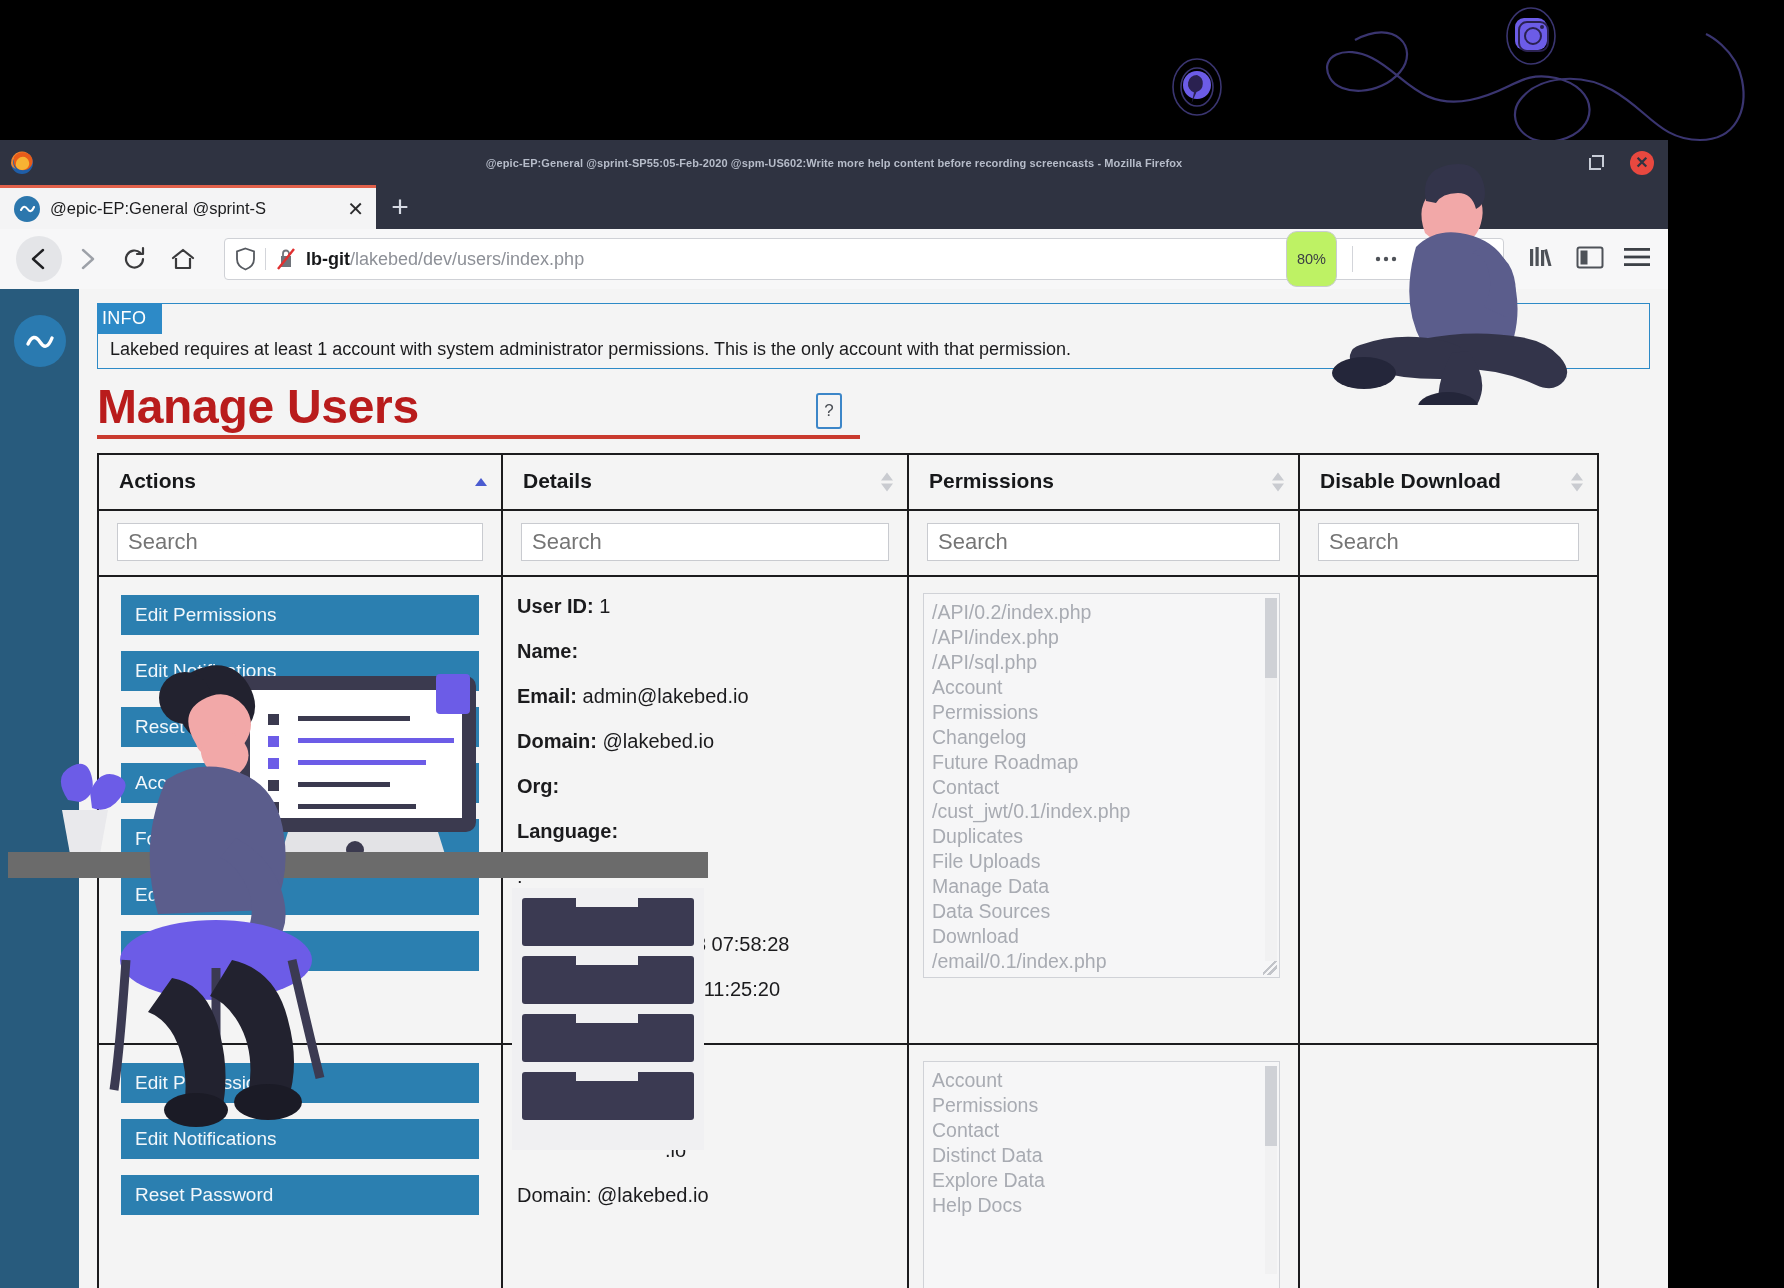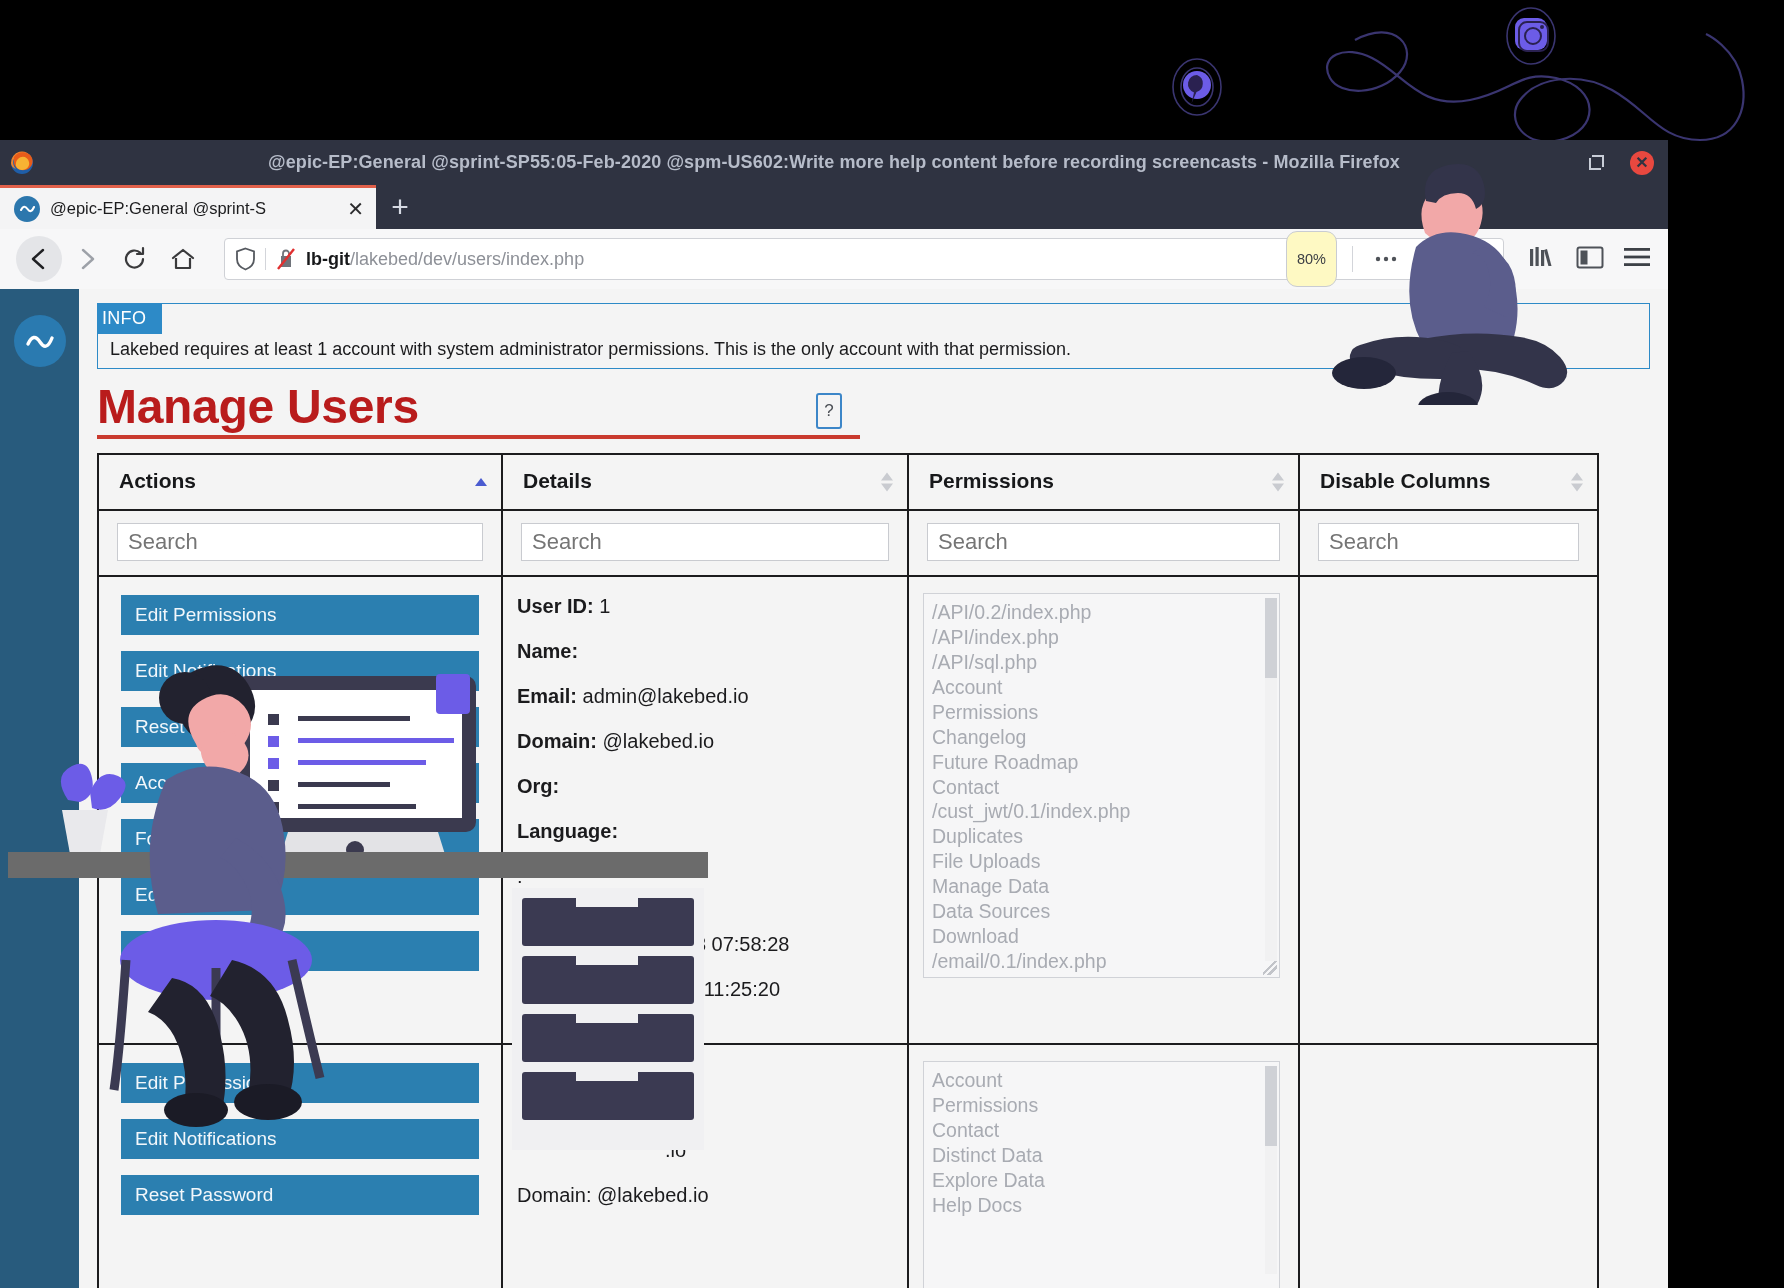--- a/index.html
+++ b/index.html
@@ -18,21 +18,21 @@
   
   .ff-window {
     position:absolute; left:0; top:140px; width:1668px; height:1148px;
     background:#2f3341;
   }
   .ff-titlebar {
     position:relative; height:45px; background:#2f3341;
     display:flex; align-items:center; justify-content:center;
   }
   .ff-title {
-    font-size:18px; color:#b6bcc9; font-weight:bold; letter-spacing:.1px;
+    font-size:11px; color:#b6bcc9; font-weight:bold; letter-spacing:.1px;
     white-space:nowrap;
   }
   .ff-logo {
     position:absolute; left:8px; top:8px; width:28px; height:28px;
   }
   .win-btns { position:absolute; right:14px; top:0; height:45px; display:flex; align-items:center; gap:26px; }
   .win-restore { width:15px; height:15px; position:relative; }
   .win-restore:before, .win-restore:after {
     content:""; position:absolute; border:2px solid #c9ced8;
   }
@@ -74,21 +74,21 @@
     flex:1; height:42px; margin:0 16px; background:#fff;
     border:1px solid #cfd1d6; border-radius:4px;
     display:flex; align-items:center; padding:0 10px; gap:9px;
   }
   .url-shield { color:#5c6066; display:flex; align-items:center; }
   .url-sep { width:1px; height:22px; background:#d3d5da; }
   .url-text { flex:1; font-size:18px; color:#8d9097; white-space:nowrap; overflow:hidden; }
   .url-text b { color:#17181a; font-weight:700; }
   .zoom-pill {
     border:1px solid #c9ccd2; border-radius:11px; padding:19px 10px;
-    font-size:14.5px; color:#3c3f45; background:#fef9c3;
+    font-size:14.5px; color:#3c3f45; background:#bef264;
   }
   .url-sep2 { width:1px; height:26px; background:#d3d5da; margin:0 6px; }
   .url-ico { color:#4e5258; display:flex; align-items:center; padding:0 6px;}
   .toolbar-right { display:flex; align-items:center; gap:18px; padding-left:6px; }
 
   
   .page-area { position:relative; height:999px; background:#285b7d; overflow:hidden; }
   .app-sidebar {
     position:absolute; left:0; top:0; width:79px; height:100%;
     background:#285b7d;
@@ -369,21 +369,21 @@
                   </span>
               </th>
               <th class="col-hd">
                 <span>Permissions</span>
                 <span class="sort-ind">
                     <i class="sort-up"></i>
                     <i class="sort-dn"></i>
                   </span>
               </th>
               <th class="col-hd">
-                <span>Disable Columns</span>
+                <span>Disable Download</span>
                 <span class="sort-ind">
                     <i class="sort-up"></i>
                     <i class="sort-dn"></i>
                   </span>
               </th>
             </tr>
             <tr>
               <td class="search-cell">
                 <input class="search-input" placeholder="Search" style="">
               </td>

